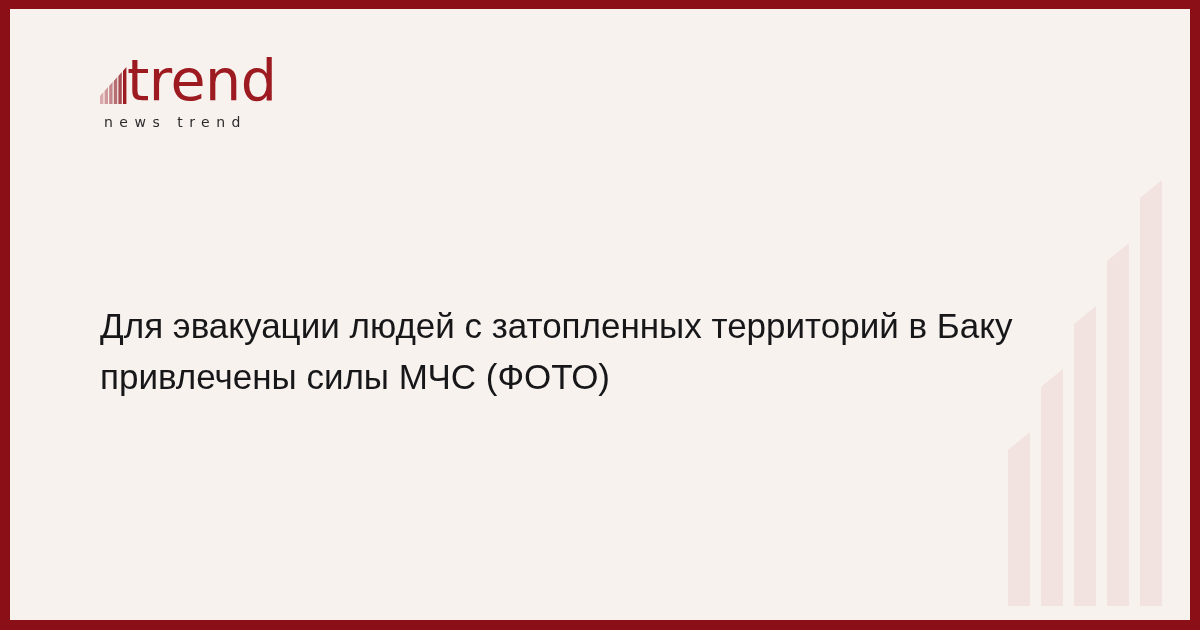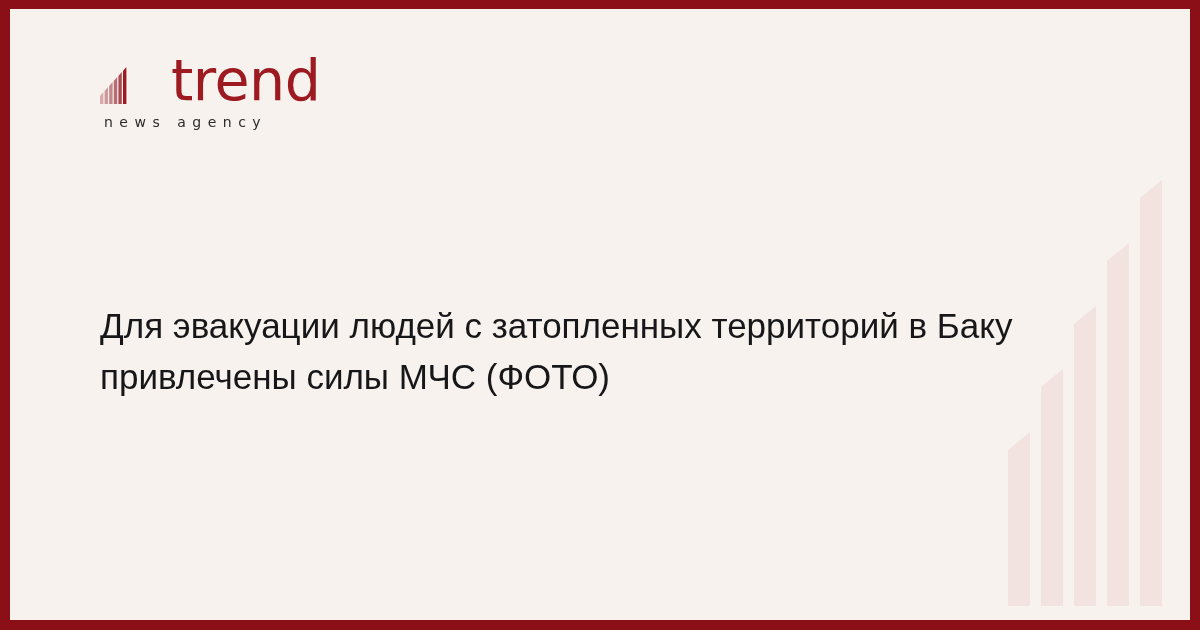--- a/index.html
+++ b/index.html
@@ -67,21 +67,20 @@
   .logo-bars svg { display: block; width: 100%; height: 100%; }
   .logo-word {
     font-family: "DejaVu Sans", sans-serif;
     font-size: 57px;
     line-height: 50px;
     font-weight: 400;
     color: #9c1a20;
     letter-spacing: -0.5px;
     margin-left: -2px;
     white-space: nowrap;
-    padding-left: 44px;
   }
   .logo-tagline {
     margin-top: 9px;
     margin-left: 4px;
     font-family: "DejaVu Sans", sans-serif;
     font-size: 14px;
     font-weight: 400;
     color: #2b2b2b;
     letter-spacing: 6.5px;
     white-space: nowrap;
@@ -126,19 +125,19 @@
             <path d="M0,42 L3.4,38 L3.4,50 L0,50 Z" fill="#d9a9ab"></path>
             <path d="M4.6,37 L8.0,33 L8.0,50 L4.6,50 Z" fill="#cf989b"></path>
             <path d="M9.2,32 L12.6,28 L12.6,50 L9.2,50 Z" fill="#c4868a"></path>
             <path d="M13.8,27 L17.2,23 L17.2,50 L13.8,50 Z" fill="#b66d72"></path>
             <path d="M18.4,22 L21.8,18 L21.8,50 L18.4,50 Z" fill="#a84c52"></path>
             <path d="M23.0,17 L26.4,13 L26.4,50 L23.0,50 Z" fill="#9c1a20"></path>
           </svg>
         </span>
         <span class="logo-word">trend</span>
       </div>
-      <div class="logo-tagline">news agency</div>
+      <div class="logo-tagline">news trend</div>
     </div>
 
     <h1 class="headline">Для эвакуации людей с затопленных территорий в Баку привлечены силы МЧС (ФОТО)</h1>
 
   </div>
 </div>
 
 </body></html>

